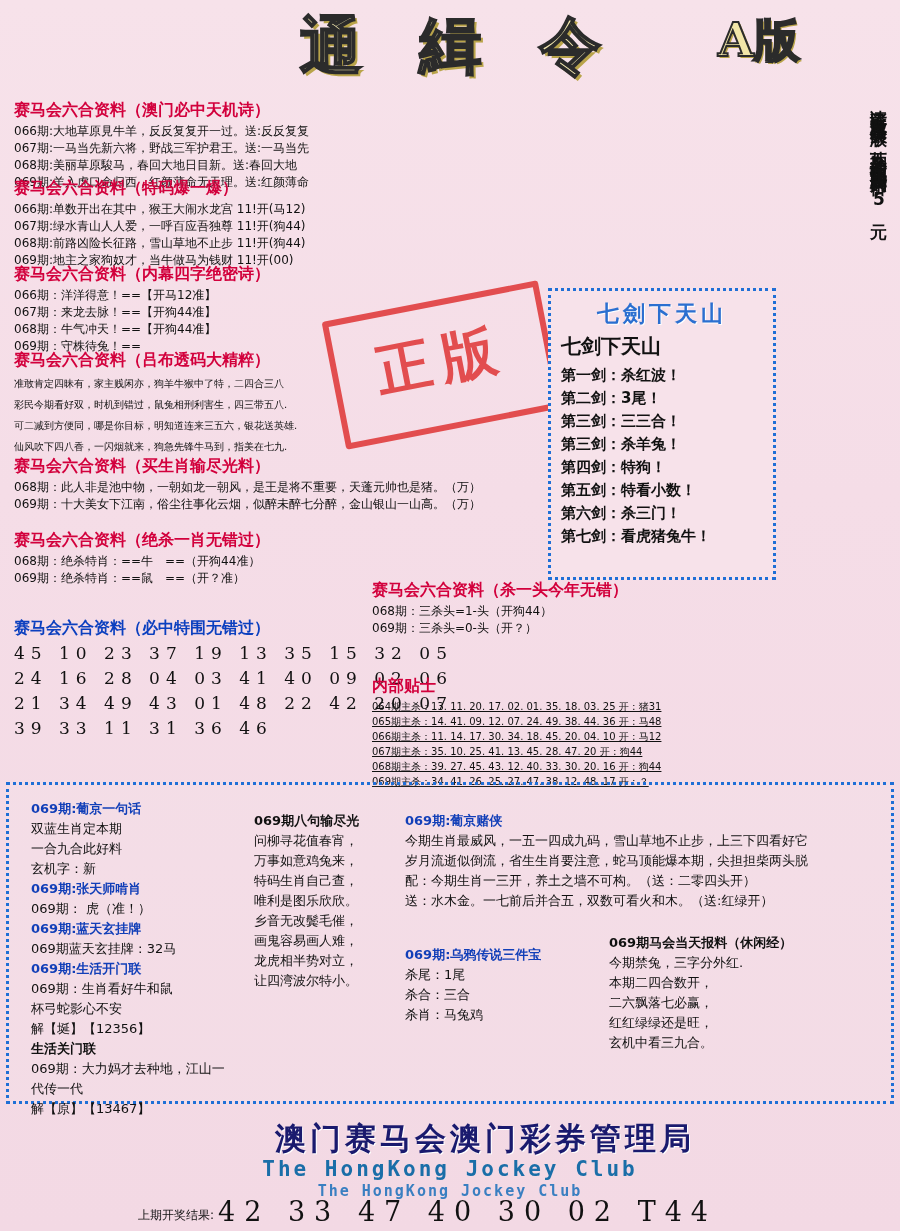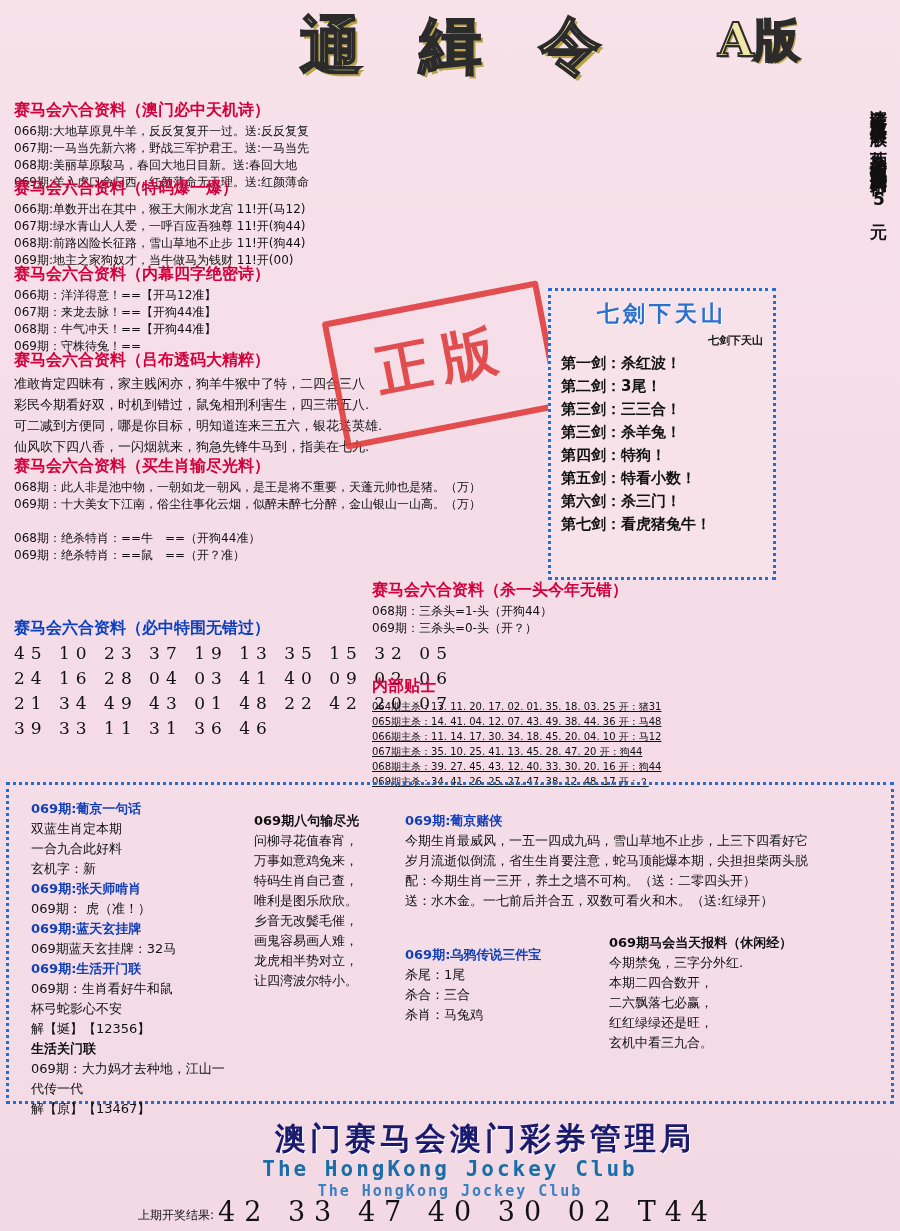--- a/index.html
+++ b/index.html
@@ -41,21 +41,21 @@
     letter-spacing:2px;
   }
   
   .sec{position:absolute;}
   .sec-title{
     font-size:16px;font-weight:bold;color:#d2003c;
     white-space:nowrap;margin-bottom:2px;
   }
   .sec-title.blue{color:#0b3fbf;}
   .line{font-size:12px;color:#111;line-height:17px;white-space:nowrap;}
-  .poem{font-size:13px;color:#111;line-height:21px;white-space:nowrap;}
+  .poem{font-size:10px;color:#111;line-height:21px;white-space:nowrap;}
   
   .stamp{
     position:absolute;left:332px;top:300px;width:208px;height:118px;
     border:6px solid #e03a3a;
     transform:rotate(-11deg);
     opacity:.88;
     border-radius:3px;
   }
   .stamp span{
     display:block;text-align:center;line-height:106px;
@@ -70,21 +70,21 @@
     padding:6px 10px;
     box-sizing:border-box;
   }
   .sword-head{
     text-align:center;font-size:22px;font-weight:bold;color:#2b6fd0;
     font-family:Liberation Mono, monospace;
     letter-spacing:4px;margin:2px 0 4px;
     text-shadow:1px 1px 0 #fff;
   }
   .sword-sub{
-    text-align:right;font-size:11px;color:#111;margin-bottom:4px;font-weight:bold;
+    text-align:left;font-size:20px;color:#111;margin-bottom:4px;font-weight:bold;
   }
   .sword-line{font-size:15px;color:#111;line-height:23px;font-weight:bold;}
   
   .numrow{font-size:17px;color:#111;letter-spacing:6px;line-height:25px;
     font-family:"DejaVu Serif","Liberation Serif",serif;}
   
   .small{font-size:10px;color:#111;line-height:15px;white-space:nowrap;text-decoration:underline;}
   
   .bottom-panel{
     position:absolute;left:6px;top:782px;width:888px;height:322px;
@@ -166,20 +166,21 @@
     <div class="poem">仙风吹下四八香，一闪烟就来，狗急先锋牛马到，指美在七九.</div>
   </div>
 
   <div class="sec" style="left:14px;top:456px;">
     <div class="sec-title">赛马会六合资料（买生肖输尽光料）</div>
     <div class="line">068期：此人非是池中物，一朝如龙一朝风，是王是将不重要，天蓬元帅也是猪。（万）</div>
     <div class="line">069期：十大美女下江南，俗尘往事化云烟，似醉未醉七分醉，金山银山一山高。（万）</div>
   </div>
 
   <div class="sec" style="left:14px;top:530px;">
+    <div class="sec-title">赛马会六合资料（绝杀一肖无错过）</div>
     <div class="line">068期：绝杀特肖：==牛　==（开狗44准）</div>
     <div class="line">069期：绝杀特肖：==鼠　==（开？准）</div>
   </div>
 
   <div class="sec" style="left:14px;top:618px;">
     <div class="sec-title blue">赛马会六合资料（必中特围无错过）</div>
     <div class="numrow">45  10  23  37  19  13  35  15  32  05</div>
     <div class="numrow">24  16  28  04  03  41  40  09  02  06</div>
     <div class="numrow">21  34  49  43  01  48  22  42  20  07</div>
     <div class="numrow">39  33  11  31  36  46</div>
@@ -204,21 +205,21 @@
 
   <div class="sec" style="left:372px;top:580px;">
     <div class="sec-title">赛马会六合资料（杀一头今年无错）</div>
     <div class="line">068期：三杀头=1-头（开狗44）</div>
     <div class="line">069期：三杀头=0-头（开？）</div>
   </div>
 
   <div class="sec" style="left:372px;top:676px;">
     <div class="sec-title">内部贴士</div>
     <div class="small">064期主杀：13. 11. 20. 17. 02. 01. 35. 18. 03. 25  开：猪31</div>
-    <div class="small">065期主杀：14. 41. 04. 12. 07. 43. 49. 38. 44. 36  开：马48</div>
+    <div class="small">065期主杀：14. 41. 09. 12. 07. 24. 49. 38. 44. 36  开：马48</div>
     <div class="small">066期主杀：11. 14. 17. 30. 34. 18. 45. 20. 04. 10  开：马12</div>
     <div class="small">067期主杀：35. 10. 25. 41. 13. 45. 28. 47. 20  开：狗44</div>
     <div class="small">068期主杀：39. 27. 45. 43. 12. 40. 33. 30. 20. 16  开：狗44</div>
     <div class="small">069期主杀：34. 41. 26. 25. 27. 47. 38. 12. 48. 17  开：？</div>
   </div>
 
   <div class="bottom-panel">
 
     <div class="bcol" style="left:22px;top:14px;width:200px;">
       <div class="b blue">069期:葡京一句话</div>

